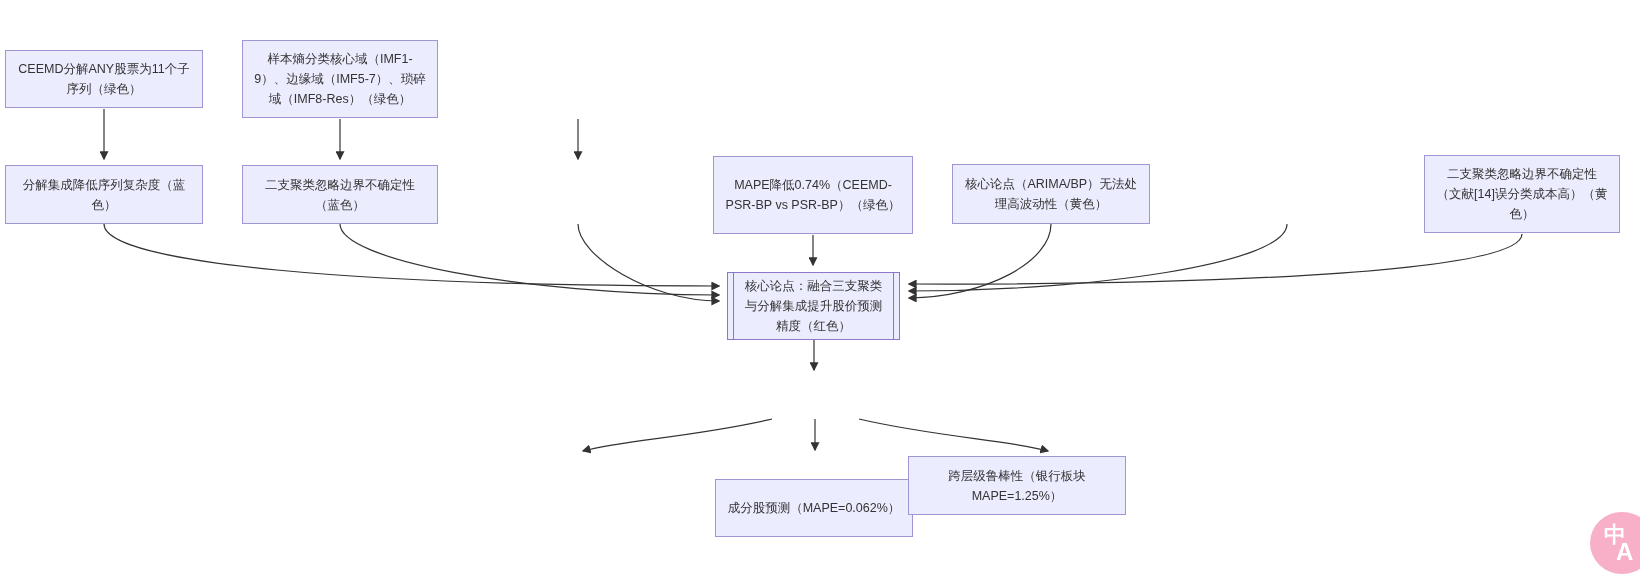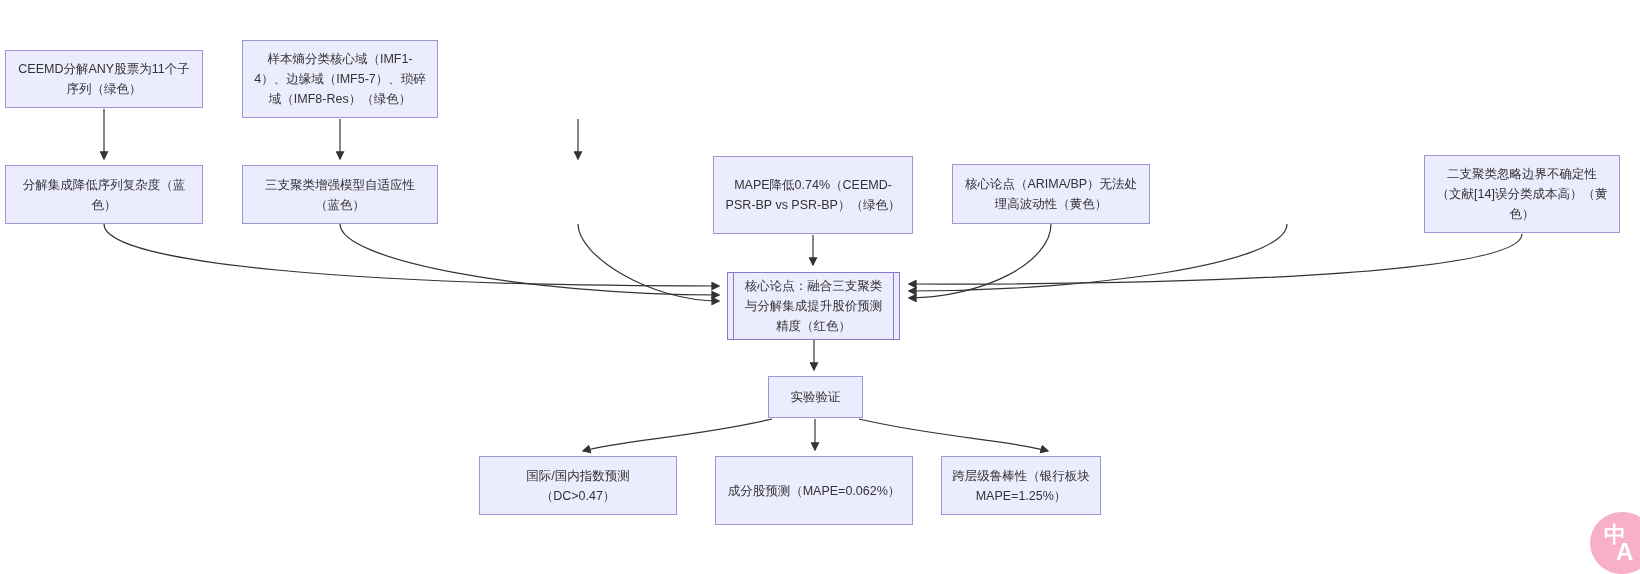--- a/index.html
+++ b/index.html
@@ -72,63 +72,57 @@
       <path d="M815,419 L815,450" marker-end="url(#arrow)"></path>
       <path d="M859,419 C936,437 1009,440 1048,451" marker-end="url(#arrow)"></path>
     </g>
   </svg>
 
   <div class="node" style="left:5px;top:50px;width:198px;height:58px">
     <span class="lbl">CEEMD分解ANY股票为11个子序列（绿色）</span>
   </div>
 
   <div class="node" style="left:242px;top:40px;width:196px;height:78px">
-    <span class="lbl">样本熵分类核心域（IMF1-4）、边缘域（IMF5-7）、琐碎域（IMF8-Res）（绿色）</span>
+    <span class="lbl">样本熵分类核心域（IMF1-9）、边缘域（IMF5-7）、琐碎域（IMF8-Res）（绿色）</span>
   </div>
 
 
   <div class="node" style="left:5px;top:165px;width:198px;height:59px">
     <span class="lbl">分解集成降低序列复杂度（蓝色）</span>
   </div>
 
   <div class="node" style="left:242px;top:165px;width:196px;height:59px">
-    <span class="lbl">三支聚类增强模型自适应性（蓝色）</span>
+    <span class="lbl">二支聚类忽略边界不确定性（蓝色）</span>
   </div>
 
 
   <div class="node" style="left:713px;top:156px;width:200px;height:78px">
     <span class="lbl">MAPE降低0.74%（CEEMD-PSR-BP vs PSR-BP）（绿色）</span>
   </div>
 
   <div class="node" style="left:952px;top:164px;width:198px;height:60px">
     <span class="lbl">核心论点（ARIMA/BP）无法处理高波动性（黄色）</span>
   </div>
 
 
   <div class="node" style="left:1424px;top:155px;width:196px;height:78px">
     <span class="lbl">二支聚类忽略边界不确定性（文献[14]误分类成本高）（黄色）</span>
   </div>
 
   <div class="node core" style="left:727px;top:272px;width:173px;height:68px">
     <span class="lbl">核心论点：融合三支聚类与分解集成提升股价预测精度（红色）</span>
   </div>
 
-  <div class="node" style="left:768px;top:376px;width:95px;height:42px">
-    <span class="lbl">实验验证</span>
-  </div>
 
-  <div class="node" style="left:479px;top:456px;width:198px;height:59px">
-    <span class="lbl">国际/国内指数预测（DC&gt;0.47）</span>
-  </div>
 
-  <div class="node" style="left:715px;top:456px;width:198px;height:69px">
+  <div class="node" style="left:715px;top:479px;width:198px;height:58px">
     <span class="lbl">成分股预测（MAPE=0.062%）</span>
   </div>
 
-  <div class="node" style="left:941px;top:456px;width:160px;height:59px">
+  <div class="node" style="left:908px;top:456px;width:218px;height:59px">
     <span class="lbl">跨层级鲁棒性（银行板块 MAPE=1.25%）</span>
   </div>
 
   <div class="badge">
     <span class="g-top">中</span>
     <span class="g-bottom">A</span>
   </div>
 
 </div>
 

